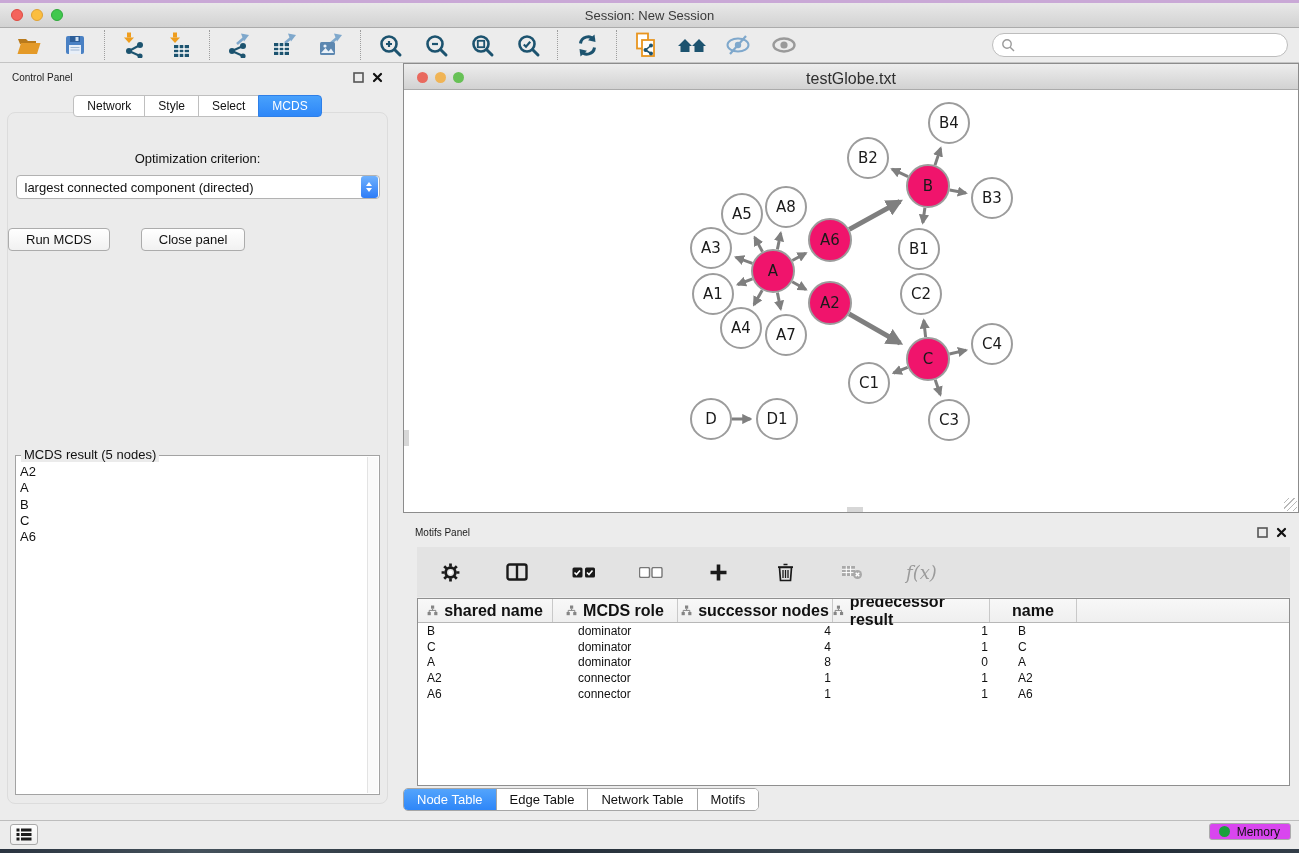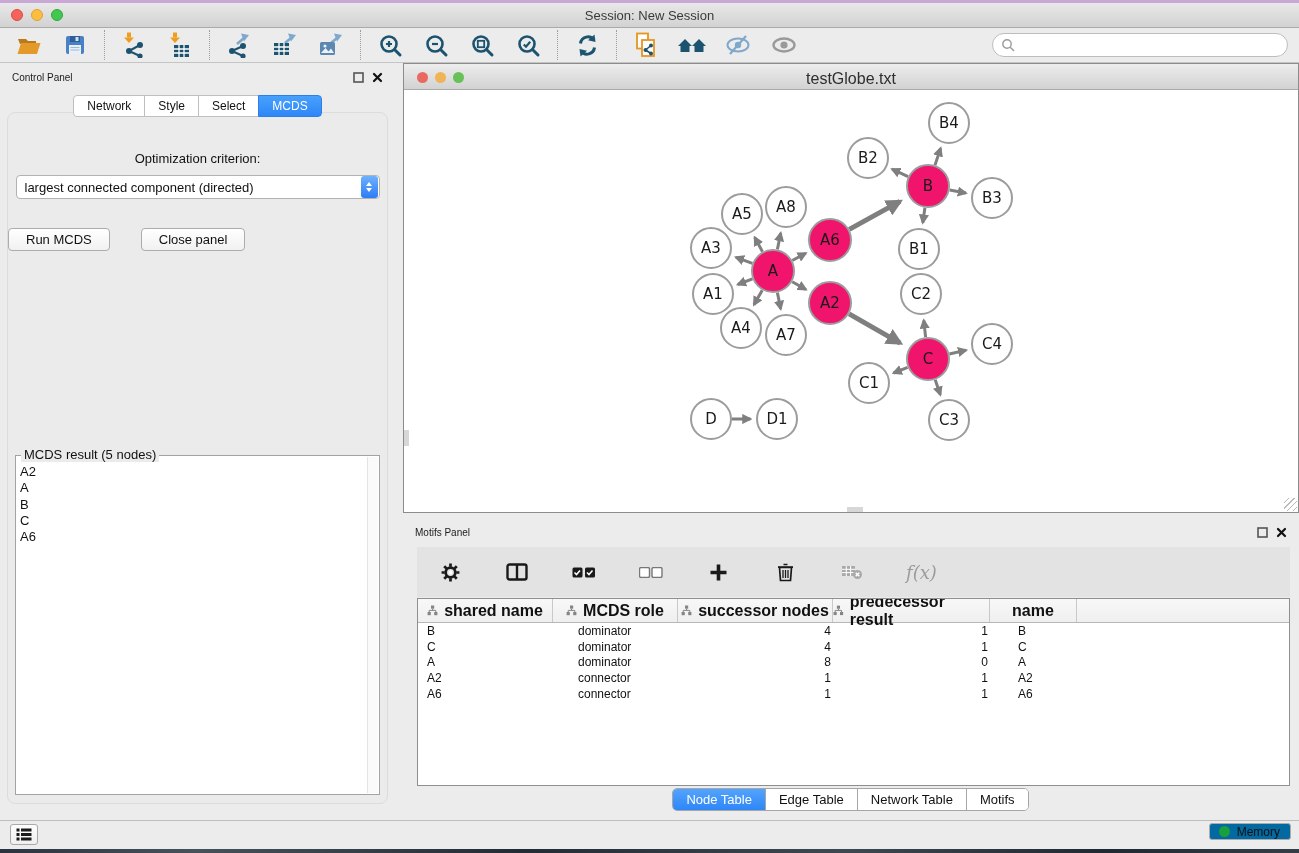--- a/index.html
+++ b/index.html
@@ -77,33 +77,33 @@
   .fx { font-family:"DejaVu Serif", serif; font-style:italic; font-size:18px; color:#9B9B9B; }
   .tp-table { position:absolute; left:14px; right:9px; top:79px; bottom:28px; background:#fff; border:1px solid #8F8F8F; overflow:hidden; }
   .thead { display:flex; height:24px; background:linear-gradient(#F8F8F8,#EFEFEF); border-bottom:1px solid #B7B7B7; }
   .th { display:flex; align-items:center; justify-content:center; gap:6px; font-size:16px; font-weight:700; color:#111; border-right:1px solid #C9C9C9; }
   .th.filler { flex:1; border-right:none; }
   .tr { display:flex; height:15.7px; align-items:center; }
   .td { font-size:12px; color:#111; overflow:hidden; white-space:nowrap; }
   .td.c0 { padding-left:9px; } .td.c1 { padding-left:7px;margin-left:18px; }
   .td.c2, .td.c3 { text-align:right; padding-right:20px; }
   .td.c4 { padding-left:10px; }
-  .tp-tabs { position:absolute; left:0; right:1px; top:269px; display:flex; justify-content:center; }
+  .tp-tabs { position:absolute; left:0; right:1px; top:269px; display:flex; justify-content:flex-start; }
   .seg { display:flex; border:1px solid #A6A6A6; border-radius:5px; overflow:hidden; background:#fff; height:23px; }
   .seg-tab { padding:0 13px; font-size:13px; line-height:21px; color:#111; border-right:1px solid #A6A6A6; background:#fff; }
   .seg-tab:last-child { border-right:none; }
   .seg-tab.active { background:linear-gradient(#53A4FC,#2E86F8); color:#fff; }
 
   
   .statusbar { position:absolute; left:0; top:820px; width:100%; height:28px; background:#ECECEC; border-top:1px solid #BDBDBD; }
   .list-btn { position:absolute; left:10px; top:3px; width:28px; height:21px;
     background:linear-gradient(#FDFDFD,#EFEFEF); border:1px solid #A9A9A9; border-radius:3px;
     display:flex; align-items:center; justify-content:center; }
   .memory-btn { position:absolute; right:8px; top:2px; height:17px; padding:0 10px 0 9px;
-    background:#0369a1; border:1px solid #ABABAB; border-radius:3px; display:flex; align-items:center; gap:7px; font-size:12px; color:#111; }
+    background:#d946ef; border:1px solid #ABABAB; border-radius:3px; display:flex; align-items:center; gap:7px; font-size:12px; color:#111; }
   .memory-dot { width:11px; height:11px; border-radius:50%; background:#18A03C; }
   .desktop-strip { position:absolute; left:0; top:849px; width:100%; height:4px;
     background:linear-gradient(90deg,#2A3440,#45525C 15%,#222C36 40%,#3C4852 65%,#1F2933 85%,#333E49); }
 </style>
 </head>
 <body>
 
 <div class="app">
 
   <div class="titlebar">

